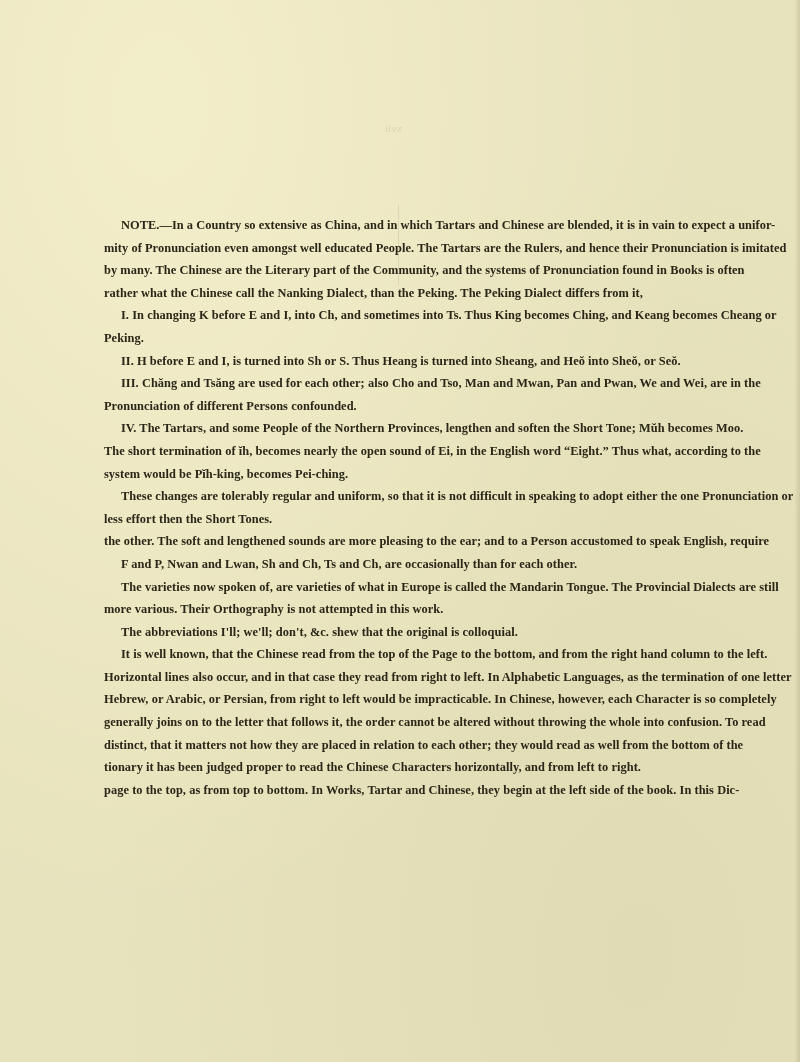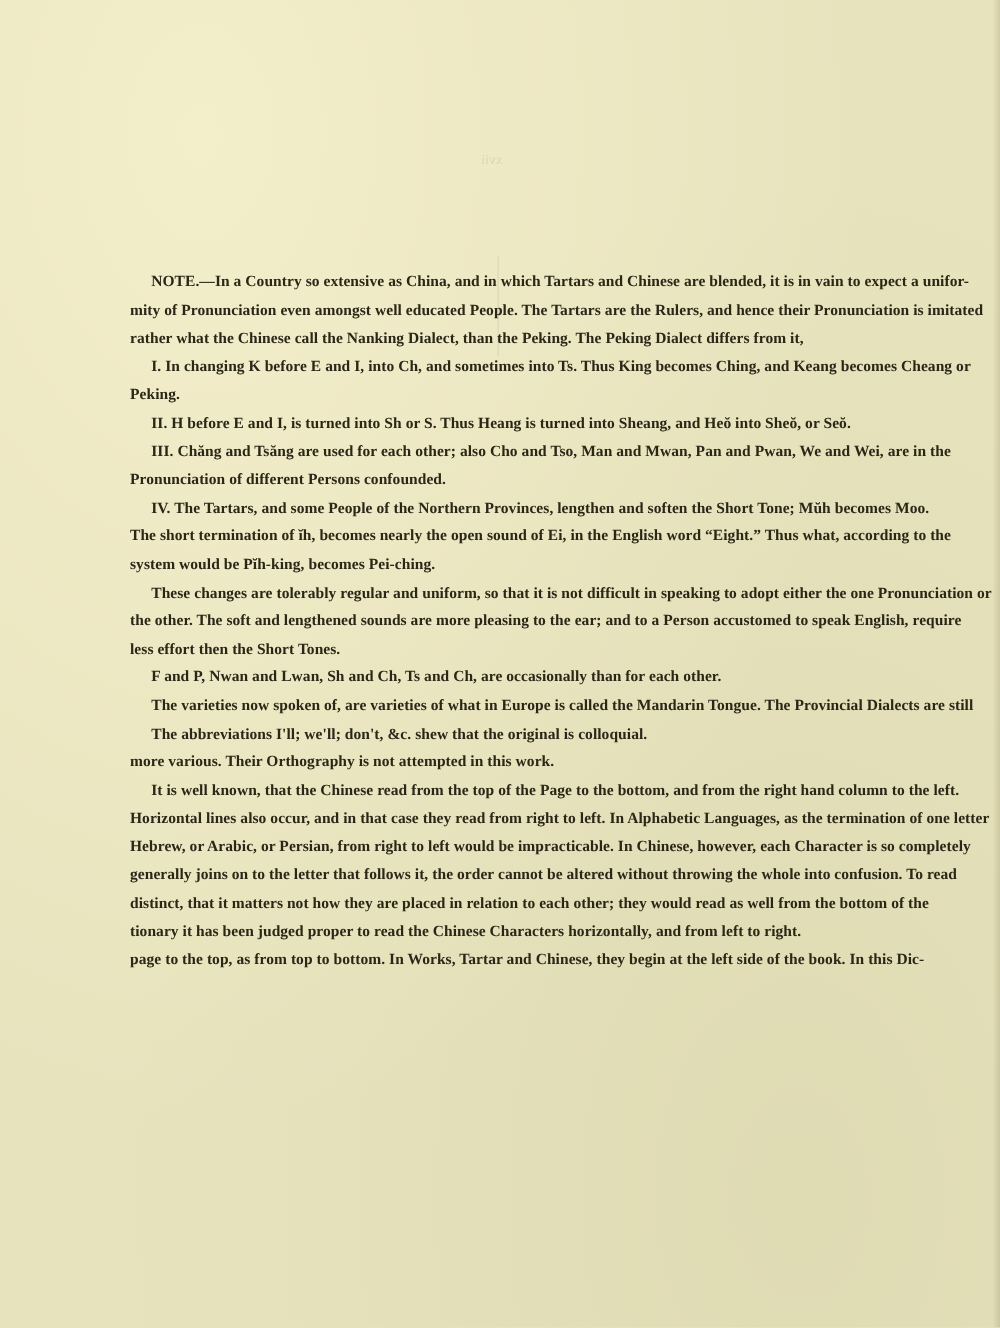--- a/index.html
+++ b/index.html
@@ -36,36 +36,37 @@
 <body>
 
 <div class="page">
   <div class="ghost" style="left:385px;top:122px;font-size:11px;">xvii</div>
   <div class="ghost-divider"></div>
   <div class="edge"></div>
 
   <div class="text" id="note-body">
       <span class="line indent">NOTE.—In a Country so extensive as China, and in which Tartars and Chinese are blended, it is in vain to expect a unifor-</span>
       <span class="line">mity of Pronunciation even amongst well educated People.  The Tartars are the Rulers, and hence their Pronunciation is imitated</span>
+      <span class="line">by many.   The Chinese are the Literary part of the Community, and the systems of Pronunciation found in Books is often</span>
       <span class="line last">rather what the Chinese call the Nanking Dialect, than the Peking.  The Peking Dialect differs from it,</span>
       <span class="line indent">I.  In changing K before E and I, into Ch, and sometimes into Ts.  Thus King becomes Ching, and Keang becomes Cheang or</span>
       <span class="line last">Peking.</span>
       <span class="line indent last">II.  H before E and I, is turned into Sh or S.  Thus Heang is turned into Sheang, and Heŏ into Sheŏ, or Seŏ.</span>
       <span class="line indent">III.  Chăng and Tsăng are used for each other; also Cho and Tso, Man and Mwan, Pan and Pwan, We and Wei, are in the</span>
       <span class="line last">Pronunciation of different Persons confounded.</span>
       <span class="line indent">IV.  The Tartars, and some People of the Northern Provinces, lengthen and soften the Short Tone; Mŭh becomes Moo.</span>
       <span class="line">The short termination of ĭh, becomes nearly the open sound of Ei, in the English word “Eight.”  Thus what, according to the</span>
       <span class="line last">system would be Pĭh-king, becomes Pei-ching.</span>
       <span class="line indent">These changes are tolerably regular and uniform, so that it is not difficult in speaking to adopt either the one Pronunciation or</span>
+      <span class="line last">less effort then the Short Tones.</span>
       <span class="line">the other.  The soft and lengthened sounds are more pleasing to the ear; and to a Person accustomed to speak English, require</span>
-      <span class="line last">less effort then the Short Tones.</span>
       <span class="line indent last">F and P, Nwan and Lwan, Sh and Ch, Ts and Ch, are occasionally than for each other.</span>
       <span class="line indent">The varieties now spoken of, are varieties of what in Europe is called the Mandarin Tongue.  The Provincial Dialects are still</span>
+      <span class="line last">more various.  Their Orthography is not attempted in this work.</span>
       <span class="line indent last">The abbreviations I'll; we'll; don't, &amp;c. shew that the original is colloquial.</span>
-      <span class="line last">more various.  Their Orthography is not attempted in this work.</span>
       <span class="line indent">It is well known, that the Chinese read from the top of the Page to the bottom, and from the right hand column to the left.</span>
       <span class="line">Horizontal lines also occur, and in that case they read from right to left.  In Alphabetic Languages, as the termination of one letter</span>
       <span class="line">Hebrew, or Arabic, or Persian, from right to left would be impracticable.  In Chinese, however, each Character is so completely</span>
       <span class="line">generally joins on to the letter that follows it, the order cannot be altered without throwing the whole into confusion.  To read</span>
       <span class="line">distinct, that it matters not how they are placed in relation to each other; they would read as well from the bottom of the</span>
       <span class="line last">tionary it has been judged proper to read the Chinese Characters horizontally, and from left to right.</span>
       <span class="line">page to the top, as from top to bottom.  In Works, Tartar and Chinese, they begin at the left side of the book.  In this Dic-</span>
     </div>
 </div>
 

